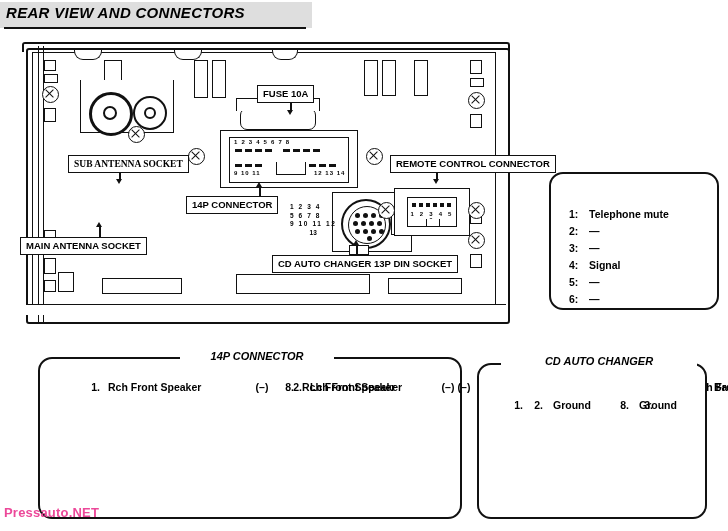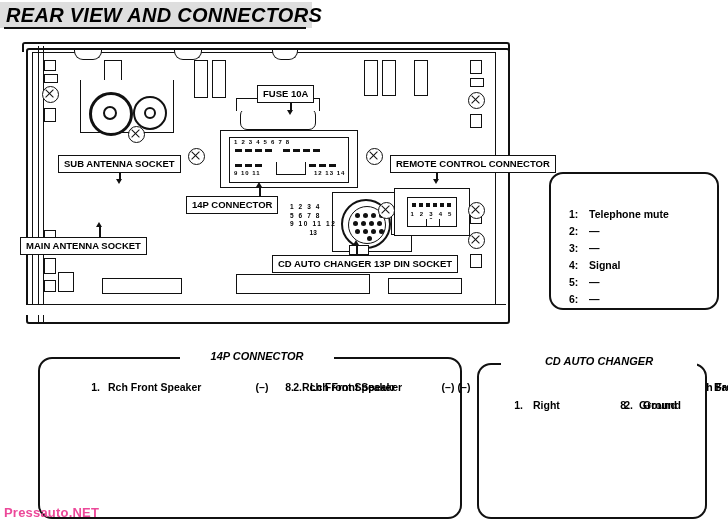--- a/index.html
+++ b/index.html
@@ -20,21 +20,21 @@
   
   #title-band {
     position: absolute;
     left: 0; top: 2px;
     width: 312px; height: 26px;
     background: #dedede;
   }
   #page-title {
     position: absolute;
     left: 6px; top: 4px;
-    font-size: 20px;
+    font-size: 15px;
     font-weight: bold;
     font-style: italic;
     letter-spacing: 0.3px;
     white-space: nowrap;
   }
   #title-underline {
     position: absolute;
     left: 4px; top: 27px;
     width: 302px; height: 2px;
     background: #111;
@@ -543,21 +543,21 @@
     </div>
   </div>
   <div class="screw" style="left:356px; top:160px;"></div>
   <div class="screw" style="left:446px; top:160px;"></div>
 </div>
 
 <div class="callout" style="left:257px; top:85px;">FUSE 10A</div>
 <div class="lead" style="left:290px; top:102px; width:1.5px; height:10px;"></div>
 <div class="lead-arrow arrow-down" style="left:287px; top:110px;"></div>
 
-<div class="callout" style="left:58px; top:155px;">SUB ANTENNA SOCKET</div>
+<div class="callout" style="left:68px; top:155px;font-family:Liberation Serif, serif;">SUB ANTENNA SOCKET</div>
 <div class="lead" style="left:119px; top:172px; width:1.5px; height:9px;"></div>
 <div class="lead-arrow arrow-down" style="left:116px; top:179px;"></div>
 
 <div class="callout" style="left:20px; top:237px;">MAIN ANTENNA SOCKET</div>
 <div class="lead" style="left:99px; top:226px; width:1.5px; height:12px;"></div>
 <div class="lead-arrow arrow-up" style="left:96px; top:222px;"></div>
 
 <div class="callout" style="left:186px; top:196px;">14P CONNECTOR</div>
 <div class="lead" style="left:259px; top:186px; width:1.5px; height:11px;"></div>
 <div class="lead-arrow arrow-up" style="left:256px; top:182px;"></div>
@@ -649,21 +649,20 @@
 </div>
 
 <div id="cd-panel" class="panel">
   <div class="panel-title two-line">
     <div>CD AUTO CHANGER</div>
   </div>
 
   <div id="cd-colA" class="tbl cd-tbl col">
     <div class="row">
       <span class="idx">1.</span>
-      <span class="nm">Right</span>
     </div>
     <div class="row">
       <span class="idx">2.</span>
       <span class="nm">Ground</span>
     </div>
     <div class="row">
       <span class="idx">3.</span>
 
     </div>
 

